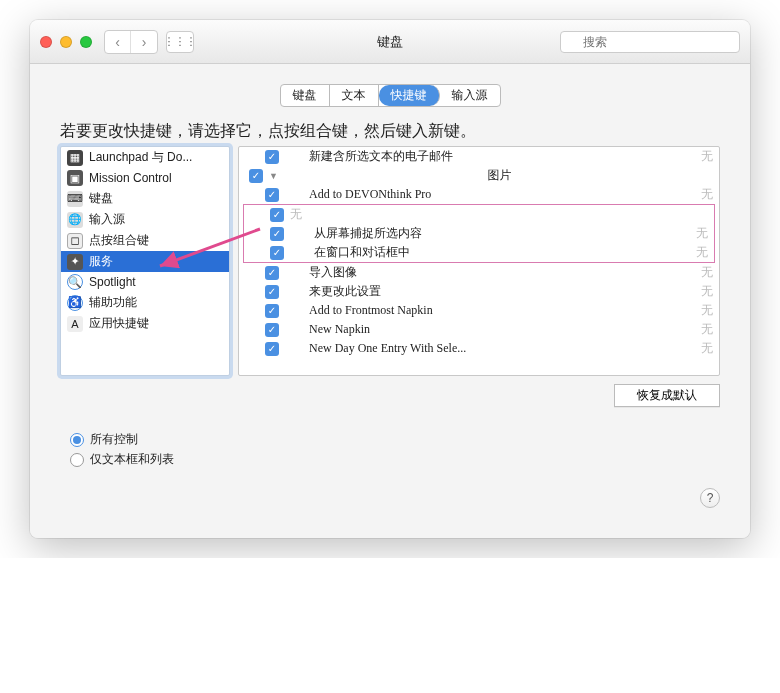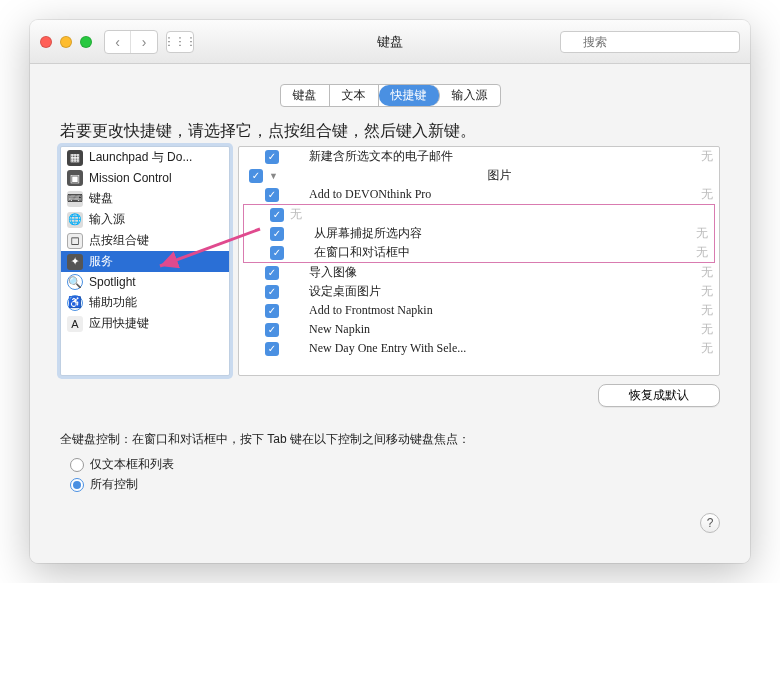--- a/index.html
+++ b/index.html
@@ -48,21 +48,21 @@
 .row .chk { width:14px; height:14px; border-radius:3px; background:#4a90e2; display:flex; align-items:center; justify-content:center; color:#fff; font-size:10px; flex-shrink:0; margin-left:20px; }
 .row.group .chk { margin-left:4px; }
 .row.group { font-size:12px; }
 .row .disclosure { color:#888; font-size:9px; cursor:pointer; }
 .row .label { flex:1; white-space:nowrap; overflow:hidden; text-overflow:ellipsis; padding-left:6px; }
 .row .short { color:#bbb; font-size:12px; }
 .row.indent .label { padding-left:24px;font-family:Liberation Serif, serif; }
 .highlight-box { border:1px solid #d97bb0; margin:0 4px; }
 
 .restorebtn { float:right; margin-top:8px; }
-.btn { background:#fff; border:1px solid #bbb; border-radius:8px; padding:2px 30px; font-size:12px; cursor:pointer; box-shadow:0 1px 0 rgba(0,0,0,0.05); }
+.btn { background:#fff; border:1px solid #bbb; border-radius:0; padding:2px 22px; font-size:12px; cursor:pointer; box-shadow:0 1px 0 rgba(0,0,0,0.05); }
 
 .clear { clear:both; }
 
 .kbcontrol { margin-top:24px; font-size:12px; }
 .radios { margin:8px 0 4px 10px; }
 .radio { display:flex; align-items:center; gap:6px; font-size:12px; margin-bottom:3px; cursor:pointer; }
 .radio .circle { width:14px; height:14px; border-radius:50%; border:1px solid #999; background:#fff; display:flex; align-items:center; justify-content:center; }
 .radio.selected .circle { border-color:#4a90e2; }
 .radio.selected .circle::after { content:""; width:8px; height:8px; border-radius:50%; background:#4a90e2; }
 .note { font-size:11px; color:#555; margin-top:4px; }
@@ -178,21 +178,21 @@
               <span class="short">无</span>
             </div>
         </div>
         <div class="row indent">
             <span class="chk">✓</span>
             <span class="label">导入图像</span>
             <span class="short">无</span>
           </div>
         <div class="row indent">
             <span class="chk">✓</span>
-            <span class="label">设定桌面图片</span>
+            <span class="label">来更改此设置</span>
             <span class="short">无</span>
           </div>
         <div class="row indent">
             <span class="chk">✓</span>
             <span class="label">Add to Frontmost Napkin</span>
             <span class="short">无</span>
           </div>
         <div class="row indent">
             <span class="chk">✓</span>
             <span class="label">New Napkin</span>
@@ -216,29 +216,28 @@
           <line x1="110" y1="5" x2="10" y2="42" stroke="#e04a8e" stroke-width="3" marker-end="url(#ah)"></line>
         </svg>
     </div>
 
     <div class="restorebtn">
       <button class="btn">恢复成默认</button>
     </div>
     <div class="clear"></div>
 
     <div class="kbcontrol">
-      <div>全键盘控制：在窗口和对话框中，按下 Tab 键在以下控制之间移动键盘焦点：</div>
       <div class="radios">
+        <div class="radio selected">
+            <span class="circle"></span>
+            <span>所有控制</span>
+          </div>
         <div class="radio">
             <span class="circle"></span>
             <span>仅文本框和列表</span>
-          </div>
-        <div class="radio selected">
-            <span class="circle"></span>
-            <span>所有控制</span>
           </div>
       </div>
     </div>
 
     <div class="helpbtn">?</div>
     <div class="clear"></div>
   </div>
 </div>
 
 </body></html>

